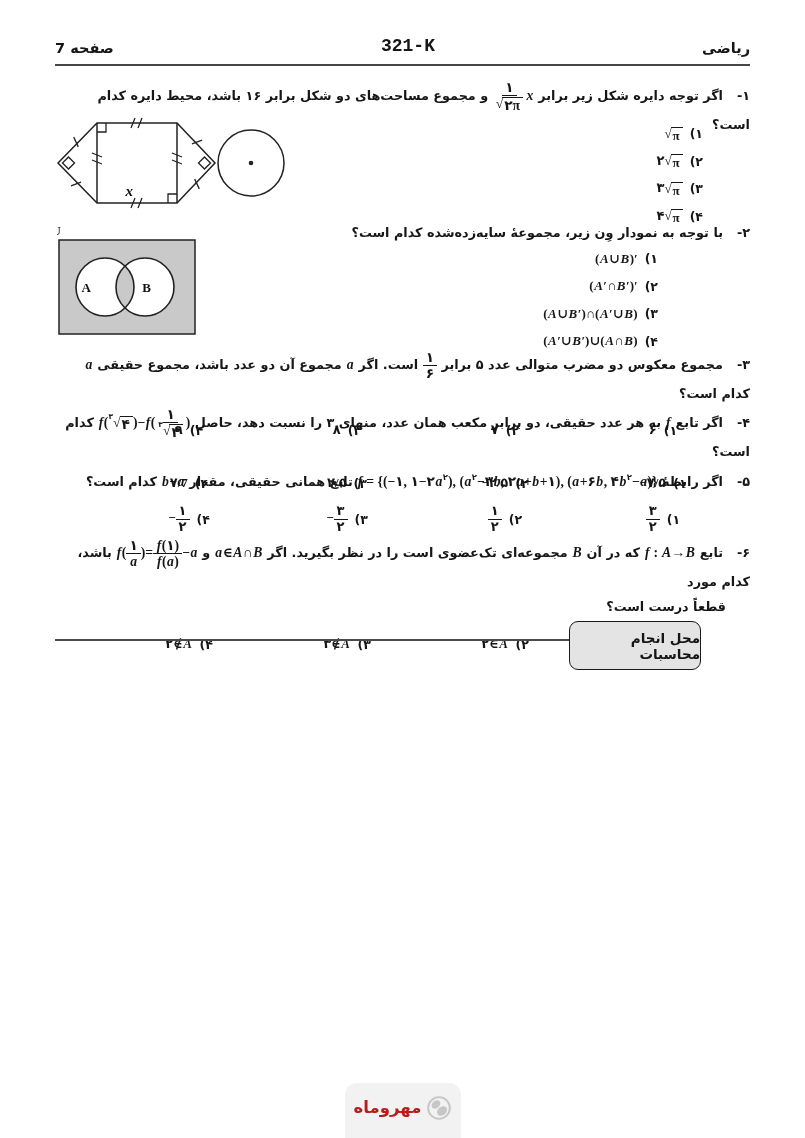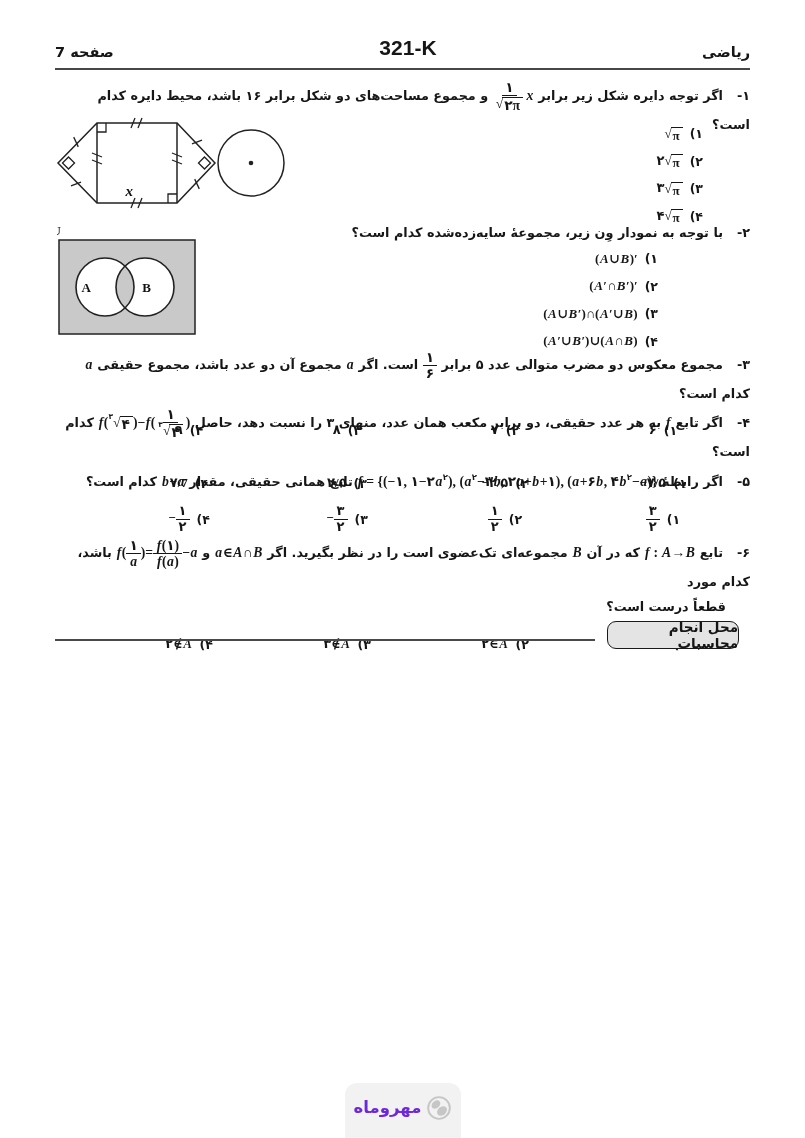--- a/index.html
+++ b/index.html
@@ -4,21 +4,21 @@
 <style>
   *{margin:0;padding:0;box-sizing:border-box}
   html,body{background:#fff}
   .page{position:relative;width:805px;height:1138px;background:#fff;overflow:hidden;
         font-family:"DejaVu Sans",sans-serif;color:#161616;direction:rtl;margin:0 auto}
   .abs{position:absolute;left:55px;right:55px}
 
   
   .hdr{top:36px;display:flex;justify-content:space-between;align-items:flex-end;
        border-bottom:2.5px solid #474747;padding-bottom:8px;font-weight:bold;font-size:14.5px}
-  .code{direction:ltr;unicode-bidi:isolate;font-family:Liberation Sans, sans-serif;font-size:21px}
+  .code{direction:ltr;unicode-bidi:isolate;font-family:Liberation Mono, monospace;font-size:18px}
 
   
   .qline{font-weight:bold;font-size:12.8px;line-height:1.85;text-align:right}
   .qnum{display:inline-block;direction:rtl;unicode-bidi:bidi-override;margin-left:9px;min-width:18px}
 
   
   .m{direction:ltr;unicode-bidi:isolate;font-family:"Liberation Serif","DejaVu Serif","DejaVu Sans",serif;
      font-weight:bold;font-size:1.07em;white-space:nowrap}
   .m i{font-style:italic;margin:0 .5px}
   .frac{display:inline-flex;flex-direction:column;align-items:center;vertical-align:middle;
@@ -52,29 +52,29 @@
   .q6 .line2{margin:2px 24px 12px 0}
   .q6 .opts-grid{margin-top:5px}
 
   .vlabel,.xlabel{font-family:"Liberation Serif","DejaVu Serif",serif;font-weight:bold;fill:#111}
   .vlabel{font-size:13px}
   .xlabel{font-size:15px;font-style:italic}
 
   
   .calc{top:618px;height:42px}
   .calc-line{position:absolute;top:21px;left:0;width:540px;border-top:2px solid #4a4a4a}
-  .calc-box{position:absolute;top:3px;left:552px;width:132px;height:28px;background:#e4e4e4;
+  .calc-box{position:absolute;top:3px;left:514px;width:132px;height:49px;background:#e4e4e4;
             border:1.6px solid #1a1a1a;border-radius:9px;display:flex;align-items:center;
             justify-content:center;font-weight:bold;font-size:13.5px}
 
   
   .brand{position:absolute;left:345px;bottom:0;width:116px;height:55px;background:#f2f2f2;
          border-radius:12px 12px 0 0;display:flex;align-items:flex-start;justify-content:center;
          gap:5px;padding-top:12px;direction:rtl}
-  .brand-name{color:#6d28d9;font-weight:bold;font-size:16.5px;line-height:26px}
+  .brand-name{color:#b91c1c;font-weight:bold;font-size:16.5px;line-height:26px}
 </style>
 </head>
 <body>
 
 <div class="page">
 
   <header class="abs hdr">
     <span>ریاضی</span>
     <span class="code">321-K</span>
     <span>صفحه 7</span>

